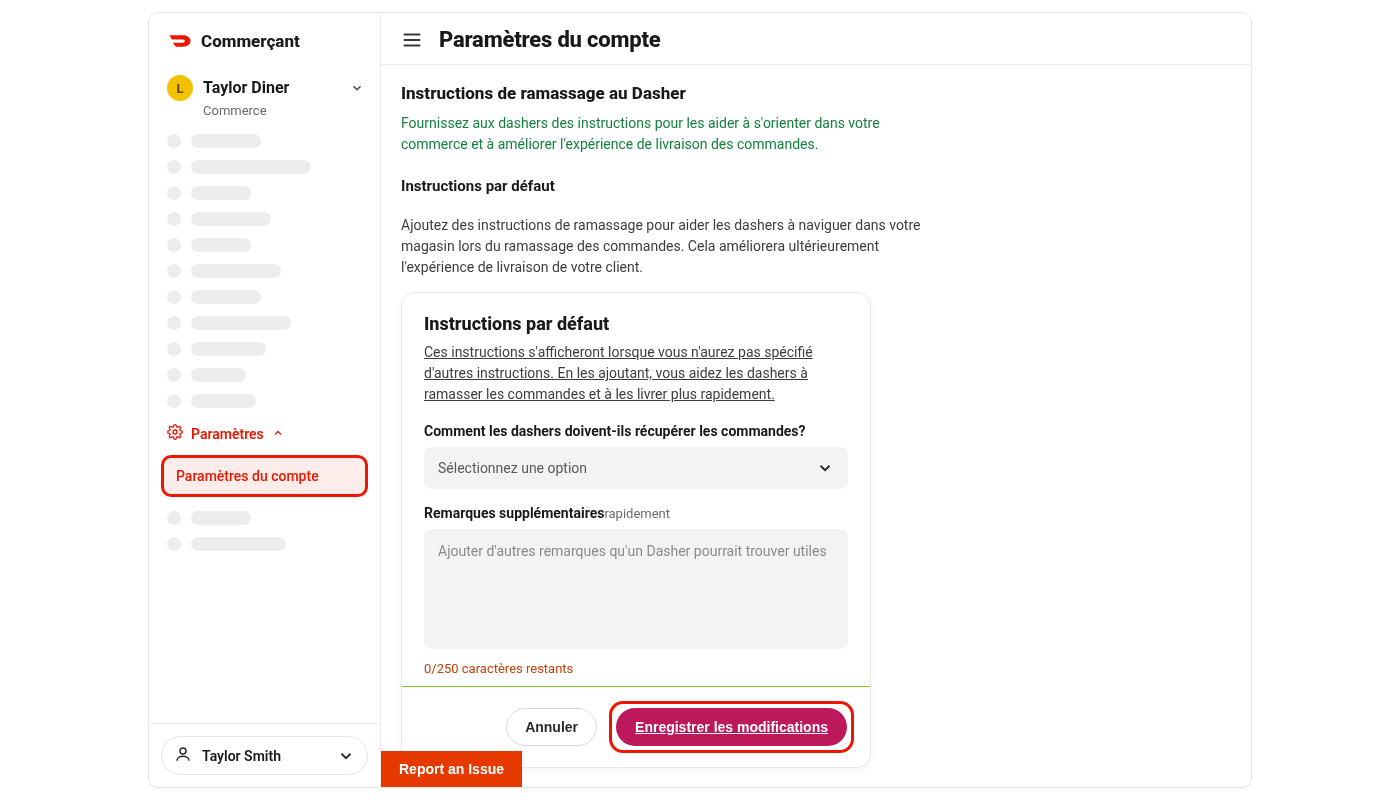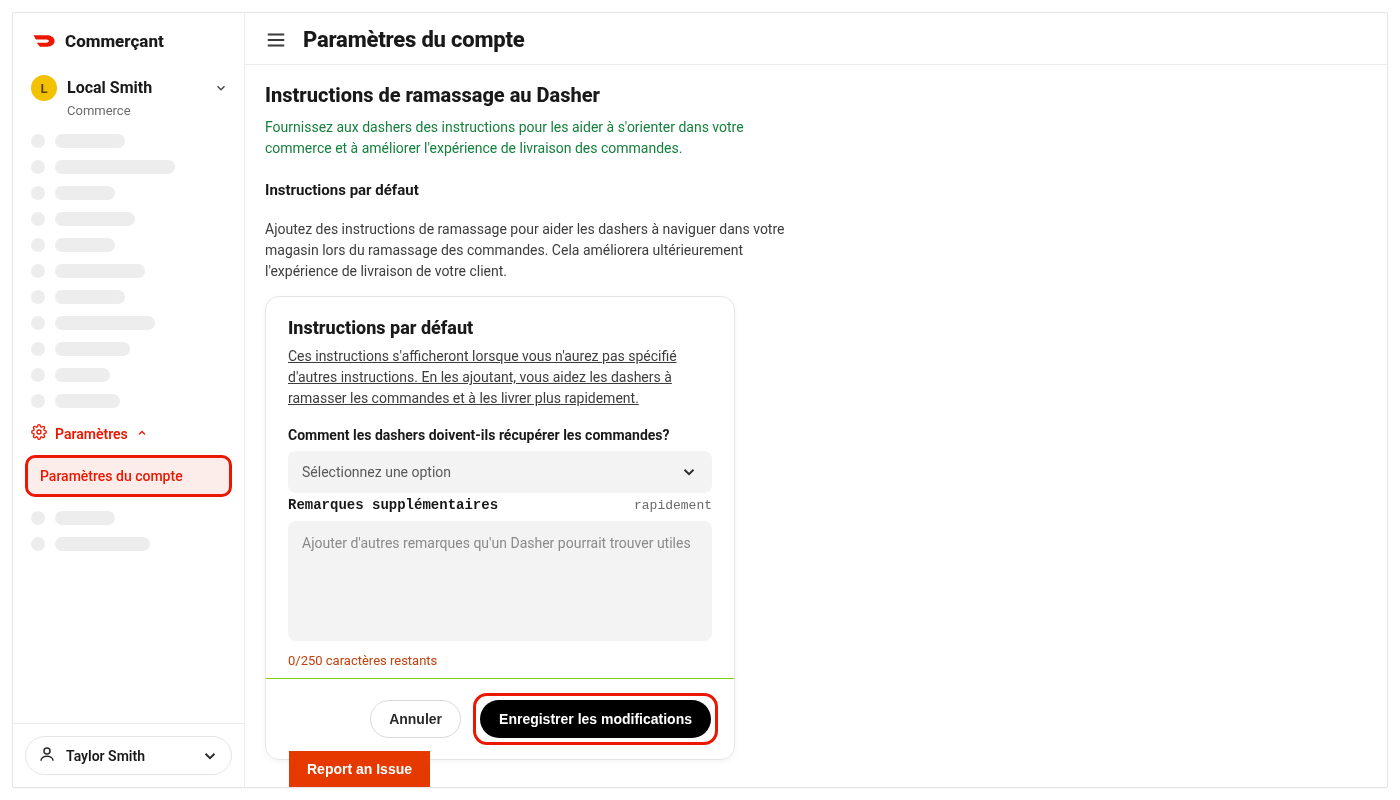--- a/index.html
+++ b/index.html
@@ -4,24 +4,24 @@
 <style>
   * { box-sizing: border-box; margin: 0; padding: 0; }
   body {
     font-family: -apple-system, BlinkMacSystemFont, "Segoe UI", Roboto, Helvetica, Arial, sans-serif;
     background: #fff;
     color: #191919;
     display:flex; justify-content:center; align-items:flex-start;
     padding: 12px;
   }
   .window {
-    width: 1376px;
+    width: 1104px;
     height: 776px;
     border: 1px solid #e6e6e6;
-    border-radius: 2px;
+    border-radius: 10px;
     overflow: hidden;
     position: relative;
     display: flex;
     background:#fff;
     box-shadow: 0 1px 2px rgba(0,0,0,0.04);
   }
   
   .sidebar {
     width: 232px;
     border-right: 1px solid #ececec;
@@ -106,21 +106,21 @@
     padding: 14px 20px 12px 20px;
     border-bottom:1px solid #ececec;
   }
   .hamburger svg{width:22px;height:22px;display:block;color:#3a3a3a;}
   .page-title { font-size:22px; font-weight:800; letter-spacing:-0.2px; }
   .content {
     flex:1; overflow:auto;
     padding: 18px 20px 40px 20px;
     position:relative;
   }
-  .section-title { font-size:20px; font-weight:800; margin-bottom:10px; }
+  .section-title { font-size:17px; font-weight:800; margin-bottom:10px; }
   .lead { font-size:14px; color:#15803d; max-width:520px; line-height:1.5; }
   .sub-title { font-size:15px; font-weight:700; margin-top:22px; }
   .sub-lead { font-size:14px; color:#3d3d3d; max-width:520px; line-height:1.5; margin-top:20px; }
   .card {
     margin-top:14px;
     width: 470px;
     border:1px solid #e6e6e6;
     border-radius:14px;
     box-shadow: 0 2px 6px rgba(0,0,0,0.05);
     overflow:hidden;
@@ -134,23 +134,22 @@
     background:#f3f3f3;
     border-radius:8px;
     padding:12px 14px;
     display:flex; align-items:center;
     color:#5a5a5a; font-size:14px;
     cursor:pointer;
   }
   .select .chev{margin-left:auto;color:#2b2b2b;}
   .select .chev svg{width:18px;height:18px;}
   .field-row {
-    display:flex; align-items:center; justify-content:space-between;
-    margin-top:4px;
-    font-family:Liberation Mono, monospace;
+    display:flex; align-items:center; 
+    margin-top:16px;
   }
   .optional-tag { color:#6b6b6b; font-size:13px; }
   .textarea {
     margin-top:8px;
     background:#f3f3f3;
     border:none;
     border-radius:8px;
     padding:14px;
     width:100%;
     height:120px;
@@ -168,31 +167,30 @@
     align-items:center;
   }
   .btn {
     border-radius:999px;
     padding:10px 18px;
     font-size:14px; font-weight:700;
     cursor:pointer;
     border:1px solid transparent;
   }
   .btn-secondary { background:#fff; border-color:#d9d9d9; color:#2b2b2b; }
-  .btn-primary { background:#000000; color:#fff; }
+  .btn-primary { background:#be185d; color:#fff;text-decoration:underline; }
   .btn-primary-wrap{
     border:3px solid #EB1700;
     border-radius:14px;
     padding:4px;
   }
   .report-issue {
     position:absolute;
     left:0; bottom:0;
     transform: translateX(0);
-    margin-left: 44px;
   }
   .report-btn {
     background:#E53900;
     color:#fff;
     font-weight:700;
     font-size:14px;
     padding:10px 18px;
     border:none;
     cursor:pointer;
   }
@@ -210,21 +208,21 @@
             <path fill="#EB1700" d="M3 3h17c5 0 9 3 9 7s-4 7-9 7H11l-4-5h12c2 0 3-1 3-2s-1-2-3-2H6z"></path>
           </svg>
       </span>
       <span class="brand-text">Commerçant</span>
     </div>
 
     <div class="store-select">
       <div class="avatar">
         <span>L</span>
       </div>
-      <div class="store-name">Local Smith</div>
+      <div class="store-name">Taylor Diner</div>
       <span class="chev">
         <svg viewBox="0 0 24 24" fill="none" stroke="currentColor" stroke-width="2.5">
             <polyline points="6 9 12 15 18 9"></polyline>
           </svg>
       </span>
     </div>
     <div class="store-sub">Commerce</div>
 
     <div class="nav-skeleton">
       <div class="sk-row">

